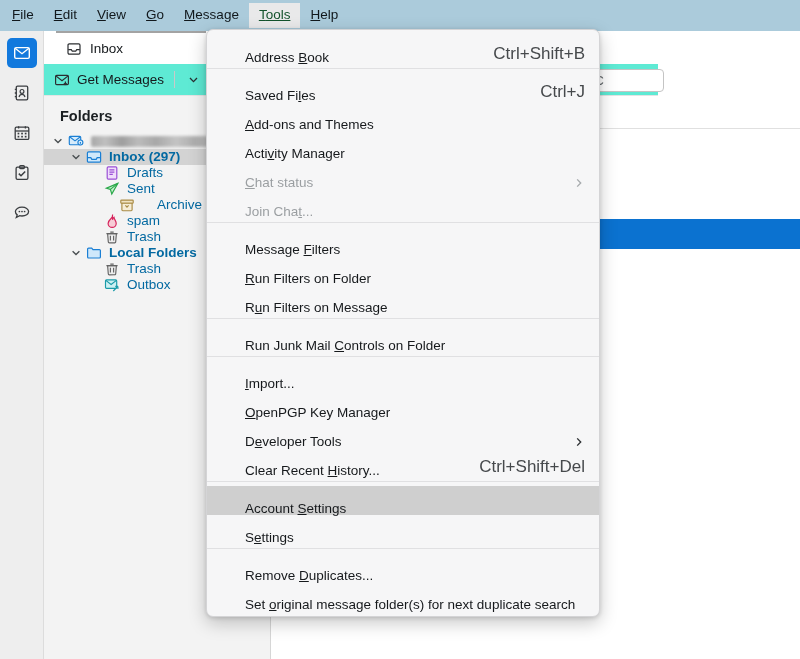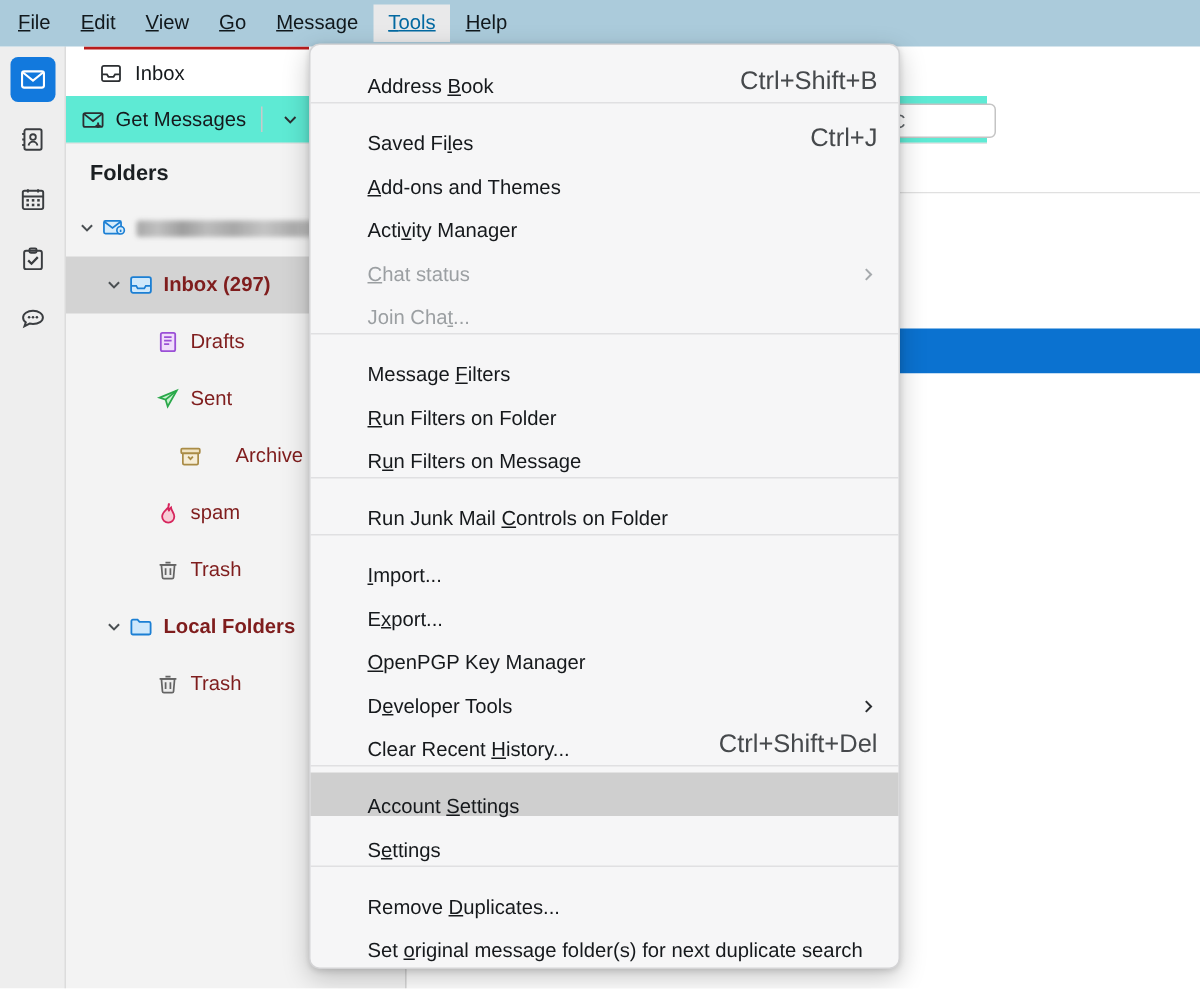--- a/index.html
+++ b/index.html
@@ -27,21 +27,21 @@
   }
   .menubar-item {
     font-size: 13.5px;
     color: #11181c;
     padding: 5px 10px 6px 10px;
     line-height: 1;
     white-space: nowrap;
   }
   .menubar-item.active {
     background: #e9e9ea;
-    color: #0369a1;
+    color: #14532d;
     text-decoration: underline;
   }
   .menubar-item u { text-decoration: underline; }
 
   
   .rail {
     position: absolute; left: 0; top: 31px;
     width: 44px; height: 628px;
     background: #eeeeee;
     border-right: 1px solid #dcdcdc;
@@ -65,23 +65,23 @@
     background: #f3f3f3;
     border-right: 1px solid #d6d6d6;
     z-index: 8;
   }
   .folder-pane-header {
     font-size: 14.5px; font-weight: bold; color: #1b1f22;
     padding: 12px 0 9px 16px;
   }
   .folder-row {
     display: flex; align-items: center;
-    height: 38px;
+    height: 16px;
     font-size: 13.5px;
-    color: #7f1d1d;
+    color: #0369a1;
     white-space: nowrap;
   }
   .folder-row.selected { background: #d3d3d3; }
   .folder-row .twisty {
     width: 16px; flex: 0 0 16px;
     display: flex; align-items: center; justify-content: center;
     color: #4a4f52;
   }
   .folder-row .ficon {
     width: 20px; flex: 0 0 20px;
@@ -103,21 +103,21 @@
   
   .tabstrip {
     position: absolute; left: 44px; top: 31px;
     width: 756px; height: 33px;
     background: #ffffff;
     z-index: 5;
   }
   .tab {
     position: absolute; left: 12px; top: 0;
     height: 33px; min-width: 150px;
-    border-top: 2px solid #b91c1c;
+    border-top: 2px solid #a3a3a3;
     background: #ffffff;
     display: flex; align-items: center;
     padding: 0 14px 0 10px;
     font-size: 13.5px; color: #15191c;
   }
   .tab .ticon { margin-right: 8px; display: flex; }
   .toolbar {
     position: absolute; left: 44px; top: 64px;
     width: 614px; height: 32px;
     background: #5eead4;
@@ -448,20 +448,32 @@
         <div class="folder-row" style="padding-left: 42px;">
           <span class="twisty"></span>
           <span class="ficon">
             <svg width="16" height="16" viewBox="0 0 16 16">
               <path d="M3.6 4.6h8.8l-.7 8.3a1 1 0 0 1-1 .9H5.3a1 1 0 0 1-1-.9L3.6 4.6z" fill="#ededed" stroke="#646464" stroke-width="1.15"></path>
               <path d="M2.4 4.6h11.2M6.3 3.1h3.4M6.4 6.8v4.6M9.6 6.8v4.6" stroke="#646464" stroke-width="1.15" fill="none"></path>
             </svg>
           </span>
           <span class="flabel">Trash</span>
         </div>
+        <div class="folder-row" style="padding-left: 42px;">
+          <span class="twisty"></span>
+          <span class="ficon">
+            <svg width="16" height="16" viewBox="0 0 16 16">
+              <rect x="1.5" y="2.9" width="11.2" height="8.4" rx="1" fill="#cdf0f2" stroke="#199aa8" stroke-width="1.15"></rect>
+              <path d="M1.8 3.4 7.1 7.5l5.3-4.1" fill="none" stroke="#199aa8" stroke-width="1.15"></path>
+              <path d="M9.3 14 13.9 9.4" stroke="#199aa8" stroke-width="1.15"></path>
+              <path d="M13.9 9.4h-2.6m2.6 0v2.6" stroke="#199aa8" stroke-width="1.15" fill="none"></path>
+            </svg>
+          </span>
+          <span class="flabel">Outbox</span>
+        </div>
       </div>
   </div>
 
   <div class="menubar" id="menubar">
       <div class="menubar-item"><u>F</u>ile</div>
       <div class="menubar-item"><u>E</u>dit</div>
       <div class="menubar-item"><u>V</u>iew</div>
       <div class="menubar-item"><u>G</u>o</div>
       <div class="menubar-item"><u>M</u>essage</div>
       <div class="menubar-item active"><u>T</u>ools</div>
@@ -507,23 +519,20 @@
       </div>
       <div class="sep"></div>
       <div class="mi">
         <span class="label">Run Junk Mail <u>C</u>ontrols on Folder</span>
       </div>
       <div class="sep"></div>
       <div class="mi">
         <span class="label"><u>I</u>mport...</span>
       </div>
       <div class="mi">
-        <span class="label">E<u>x</u>port...</span>
-      </div>
-      <div class="mi">
         <span class="label"><u>O</u>penPGP Key Manager</span>
       </div>
       <div class="mi">
         <span class="label">D<u>e</u>veloper Tools</span>
         <span class="arrow">
           <svg width="12" height="12" viewBox="0 0 12 12">
             <path d="M4.2 2.4 7.7 6l-3.5 3.6" fill="none" stroke="currentColor" stroke-width="1.35"></path>
           </svg>
         </span>
       </div>

